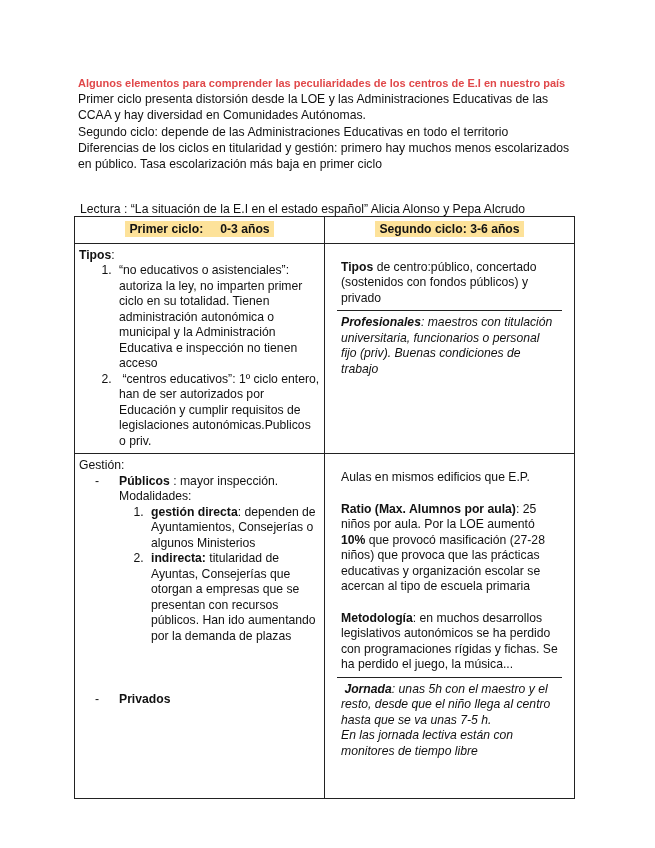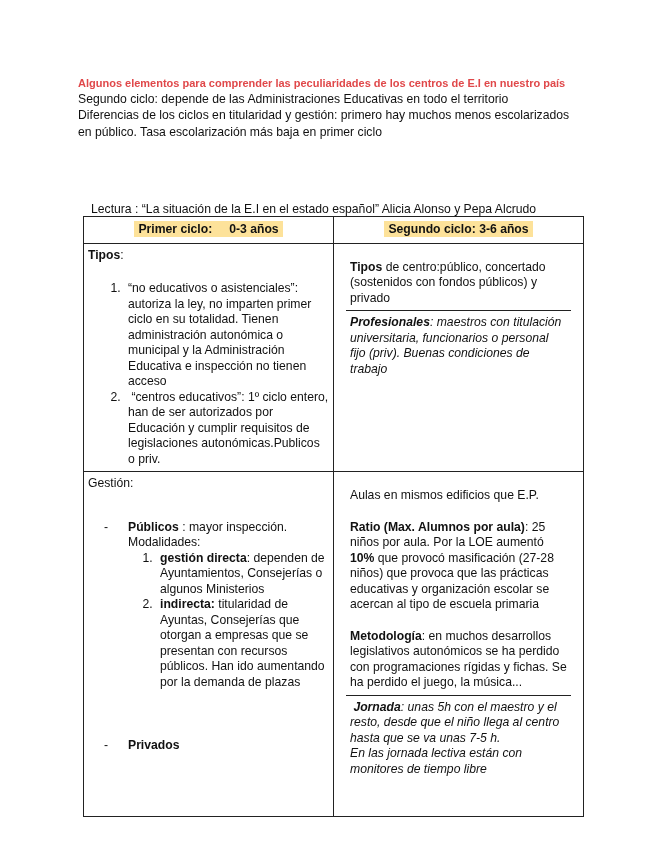--- a/index.html
+++ b/index.html
@@ -1,46 +1,47 @@
 <!DOCTYPE html>
 <html><head>
   <meta charset="utf-8">
   <style>
     html, body { margin: 0; padding: 0; background: #ffffff; }
     body { width: 655px; height: 848px; position: relative; overflow: hidden;
       font-family: "Liberation Sans", sans-serif; color: #111; font-size: 12.2px; }
     .page { position: absolute; left: 78px; top: 76px; width: 500px; }
     .title { color: #e0484a; font-weight: bold; font-size: 11px; line-height: 15px; }
     .intro p { margin: 0; line-height: 16.3px; }
-    .lectura { position: absolute; left: 91px; top: 201px; line-height: 16px; }
-    table.main { position: absolute; left: 83px; top: 216px; width: 501px; border-collapse: collapse; }
+    .lectura { position: absolute; left: 80px; top: 201px; line-height: 16px; }
+    table.main { position: absolute; left: 74px; top: 216px; width: 501px; border-collapse: collapse; }
     table.main td { border: 1.5px solid #222; vertical-align: top; padding: 4px 4px; line-height: 15.5px; }
     td.left { width: 241px; }
     .hdr { text-align: center; font-weight: bold; padding: 5px 4px !important; }
     .hl { background: #fde29a; padding: 1px 4px; }
     .b { font-weight: bold; }
     ol, ul { margin: 0; padding: 0; }
-    .ol1 { padding-left: 36px; margin-top: 18px; }
+    .ol1 { padding-left: 36px; }
     .ol1 li { padding-left: 4px; }
-    .dash { list-style: none; padding-left: 10px; margin-top: 28px; }
+    .dash { list-style: none; padding-left: 10px; margin-top: 0; }
     .dash > li { position: relative; padding-left: 30px; }
     .dash > li::before { content: "-"; position: absolute; left: 6px; top: 0; }
     .ol2 { padding-left: 28px; }
     .ol2 li { padding-left: 4px; }
     .split { padding: 12px !important; }
     .sub { padding: 4px 4px; }
     .sub + .sub { border-top: 1.5px solid #222; font-style: italic; }
     .gap { height: 16px; }
   </style>
 </head>
 <body>
 
 <div class="page">
   <div class="title">Algunos elementos para comprender las peculiaridades de los centros de E.I en nuestro país</div>
   <div class="intro">
+    <p>Primer ciclo presenta distorsión desde la LOE  y las Administraciones Educativas de las CCAA y hay  diversidad en Comunidades Autónomas.</p>
     <p>Segundo ciclo: depende de las Administraciones Educativas en todo el territorio</p>
     <p> Diferencias de los ciclos en titularidad y gestión: primero hay muchos menos escolarizados en público. Tasa escolarización más baja en primer ciclo</p>
   </div>
 </div>
 
 <div class="lectura">Lectura : “La situación de la E.I en el estado español” Alicia Alonso y Pepa Alcrudo</div>
 
 <table class="main">
   <tbody>
       <tr>

